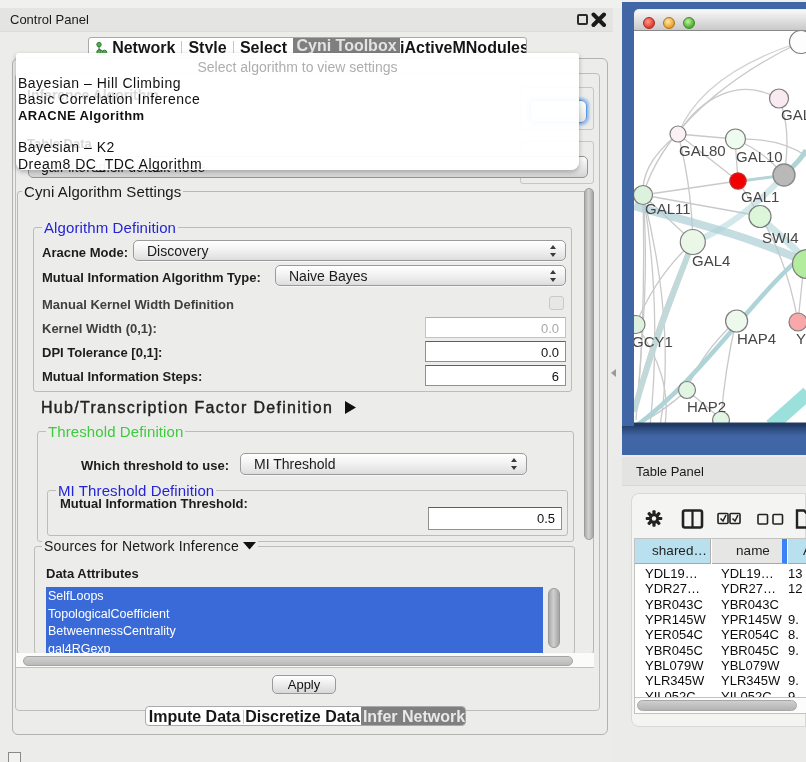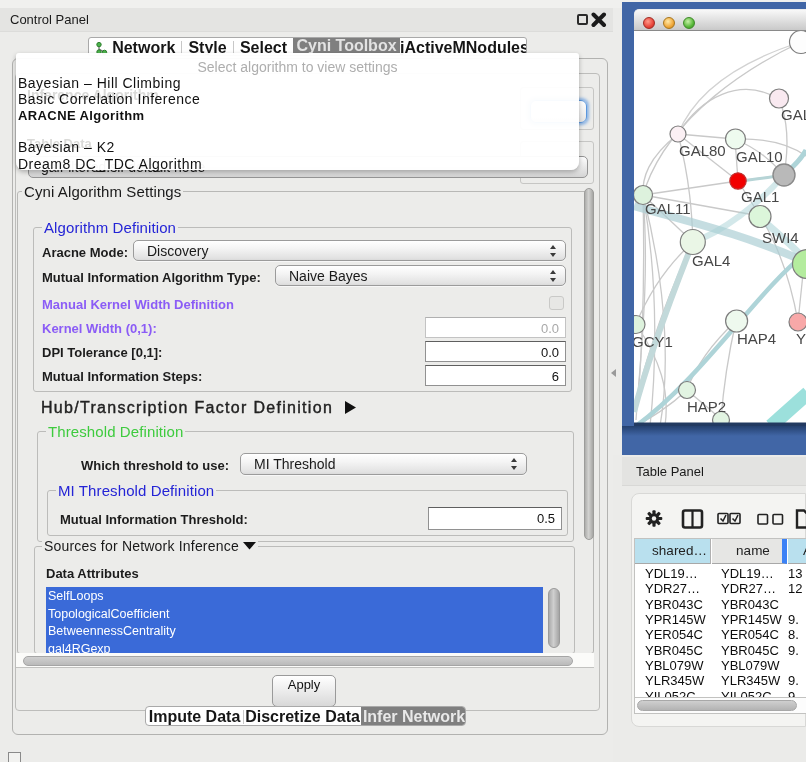--- a/index.html
+++ b/index.html
@@ -7,21 +7,21 @@
 .combo{position:absolute;border:1px solid #9b9b9b;border-radius:5px;background:linear-gradient(#ffffff,#f4f4f4 40%,#e2e2e2 90%,#dadada);box-shadow:inset 0 1px 0 rgba(255,255,255,.8),0 1px 0 rgba(255,255,255,.6);font-size:13px;color:#1a1a1a}
 .combo span.txt{position:absolute;left:13px;top:50%;transform:translateY(-50%);font-size:14px}
 .step{position:absolute;right:7px;top:50%;width:9px;height:12px;transform:translateY(-50%)}
 .step:before{content:"";position:absolute;left:1px;top:0;border-left:3.5px solid transparent;border-right:3.5px solid transparent;border-bottom:4.5px solid #3a3a3a}
 .step:after{content:"";position:absolute;left:1px;bottom:0;border-left:3.5px solid transparent;border-right:3.5px solid transparent;border-top:4.5px solid #3a3a3a}
 .fld{position:absolute;background:#fff;border:1px solid #919191;border-top-color:#5f5f5f;font-size:13px;color:#111;text-align:right;padding:3px 6px 0 0}
 .fld.dis{border:1px solid #c3c3c3;border-top-color:#b0b0b0;color:#a9a9a9}
 .gb{position:absolute;border:1px solid #bcbcba;border-radius:3px}
 .gbl{position:absolute;top:-9px;background:#ececea;padding:0 2px;font-size:15px;letter-spacing:.1px;white-space:nowrap}
 .lbl{position:absolute;font-size:13px;font-weight:bold;color:#1c1c1c;white-space:nowrap}
-.lbl.dis{color:#8b5cf6}
+.lbl.dis{color:#404040}
 .tab{position:absolute;top:0;height:100%;font-size:16px;font-weight:bold;color:#161616;text-align:center;line-height:19px}
 .ditem{position:absolute;left:2px;font-size:14px;letter-spacing:.2px;color:#101010;white-space:nowrap}
 .ghost{position:absolute;font-size:12px;font-weight:bold;color:#dadad8;white-space:nowrap}
 .cell{position:absolute;font-size:13px;color:#0d0d0d;white-space:nowrap}
 </style></head>
 <body>
 
 <div class="abs" style="left:0;top:0;width:3px;height:5px;background:#555"></div>
 <div class="abs" style="left:0;top:0;width:806px;height:8px;background:#f0f0ee"></div>
 
@@ -94,40 +94,40 @@
   <span class="gbl" style="left:8px;color:#3ecb3e">Threshold Definition</span>
 </div>
 <span class="lbl" style="left:81px;top:458px">Which threshold to use:</span>
 <div class="combo" style="left:240px;top:453px;width:287px;height:22px">
     <span class="txt">MI Threshold</span>
     <i class="step"></i>
   </div>
 <div class="gb" style="left:47px;top:490px;width:521px;height:46px">
   <span class="gbl" style="left:8px;color:#2424d6">MI Threshold Definition</span>
 </div>
-<span class="lbl" style="left:60px;top:512px">Mutual Information Threshold:</span>
+<span class="lbl" style="left:60px;top:496px">Mutual Information Threshold:</span>
 <div class="fld" style="left:428px;top:507px;width:134px;height:23px">0.5</div>
 
 <div class="gb" style="left:34px;top:546px;width:541px;height:108px">
   <span class="gbl" style="left:7px;color:#1a1a1a;font-size:14px;letter-spacing:.2px">Sources for Network Inference <svg width="13" height="9" viewBox="0 0 13 9" style="vertical-align:1px">
         <path d="M0 1 L13 1 L6.5 8.5 Z" fill="#111"></path>
       </svg></span>
 </div>
 <span class="lbl" style="left:46px;top:566px">Data Attributes</span>
 <div class="abs" style="left:46px;top:587px;width:497px;height:67px;background:#3a6ad8;overflow:hidden">
   <div style="color:#fff;font-size:12.5px;padding-left:2px;line-height:17.5px;padding-top:1px">SelfLoops<br>TopologicalCoefficient<br>BetweennessCentrality<br>gal4RGexp</div>
 </div>
 <div class="abs" style="left:548px;top:588px;width:12px;height:60px;background:linear-gradient(90deg,#ababab,#cfcfcf 45%,#a5a5a5);border:1px solid #9a9a9a;border-radius:6px"></div>
 
 <div class="abs" style="left:16px;top:653px;width:578px;height:15px;background:#fbfbf9;border-bottom:1px solid #c2c2c0"></div>
 <div class="abs" style="left:23px;top:656px;width:550px;height:10px;background:linear-gradient(#d0d0d0,#bababa);border:1px solid #a5a5a5;border-radius:6px"></div>
 
 <div class="abs" style="left:584px;top:188px;width:10px;height:352px;background:linear-gradient(90deg,#adadab,#d2d2d0 45%,#a6a6a4);border:1px solid #9c9c9a;border-radius:6px"></div>
 
-<div class="abs" style="left:272px;top:675px;width:64px;height:32px;border:1px solid #9a9a9a;border-radius:5px;background:linear-gradient(#fff,#ececec 50%,#d8d8d8);text-align:center;font-size:13px;line-height:18px;color:#111">Apply</div>
+<div class="abs" style="left:272px;top:675px;width:64px;height:19px;border:1px solid #9a9a9a;border-radius:5px;background:linear-gradient(#fff,#ececec 50%,#d8d8d8);text-align:center;font-size:13px;line-height:18px;color:#111">Apply</div>
 
 <div class="abs" style="left:145px;top:706px;width:321px;height:20px;background:#fff;border:1px solid #a9a9a9;border-radius:4px;overflow:hidden">
   <div class="tab" style="left:0;width:97px;line-height:19px">Impute Data</div>
   <div class="abs" style="left:97px;top:3px;width:1px;height:14px;background:#c8c8c8"></div>
   <div class="tab" style="left:98px;width:117px;line-height:19px">Discretize Data</div>
   <div class="tab" style="left:215px;width:106px;line-height:19px;background:#7f7f7f;color:#e9e9e9;border-radius:0 4px 4px 0">Infer Network</div>
 </div>
 
 <div class="abs" style="left:8px;top:752px;width:13px;height:13px;border:1px solid #8a8a8a;background:#f2f2f0"></div>
 

